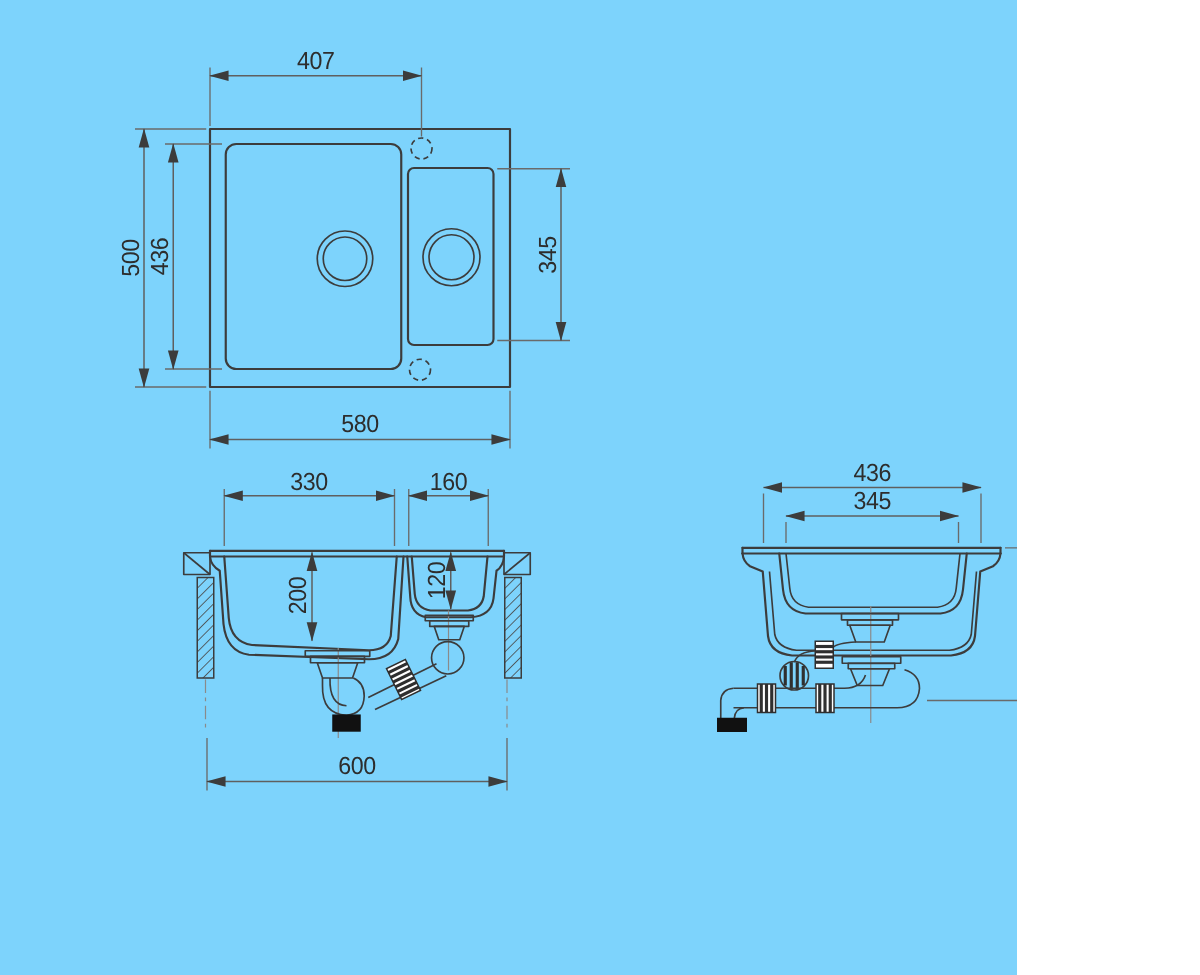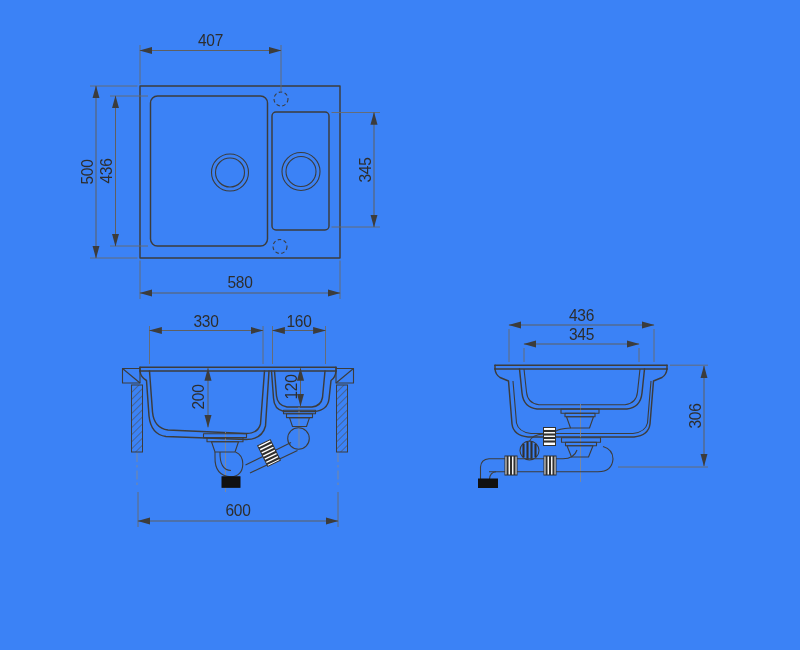--- a/index.html
+++ b/index.html
@@ -1,16 +1,16 @@
 <!DOCTYPE html>
 <html><head>
 <meta charset="utf-8">
 <style>
   html,body{margin:0;padding:0;background:#fff;}
-  .stage{position:relative;width:800px;height:650px;background:#3b82f6;overflow:hidden;
+  .stage{position:relative;width:678px;height:650px;background:#7dd3fc;overflow:hidden;
          font-family:"Liberation Sans","DejaVu Sans",sans-serif;}
   svg text{fill:#2d2d2d;font-family:"Liberation Sans","DejaVu Sans",sans-serif;
            font-size:16.5px;letter-spacing:-0.3px;}
   .obj{stroke:#3c3c3c;stroke-width:1.45;fill:none;stroke-linejoin:round;stroke-linecap:round;}
   .obj2{stroke:#3c3c3c;stroke-width:1.1;fill:none;stroke-linejoin:round;}
   .dim{stroke:#5f5f5f;stroke-width:1;fill:none;}
   .ext{stroke:#6a6a6a;stroke-width:0.9;fill:none;}
   .cl{stroke:#8a8a8a;stroke-width:0.8;fill:none;}
   .dash{stroke-dasharray:3.5 2.6;}
   .cdash{stroke-dasharray:9 3 2.5 3;}

